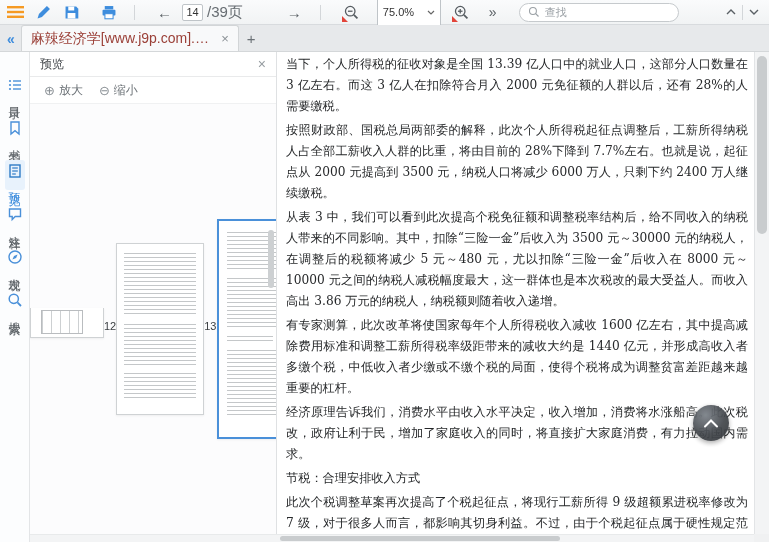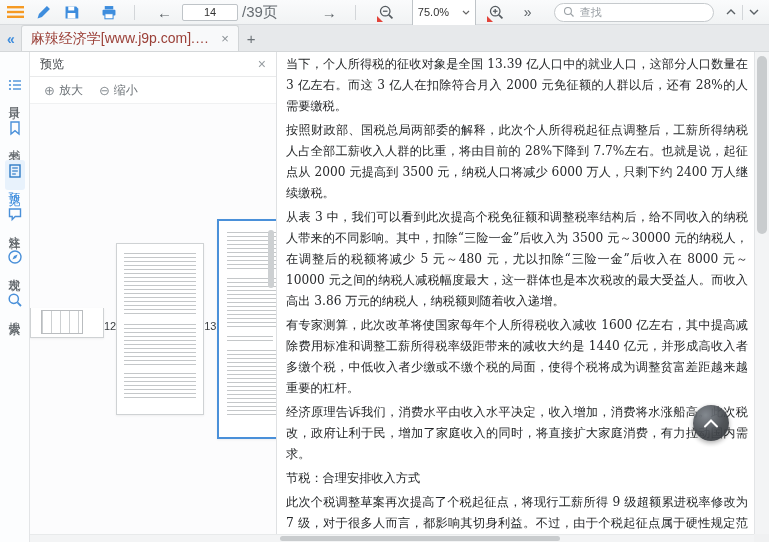--- a/index.html
+++ b/index.html
@@ -7,21 +7,21 @@
   html,body { width:769px; height:542px; }
   body { font-family:"Liberation Sans","DejaVu Sans",sans-serif; background:#fff; overflow:hidden; position:relative; font-size:12px; color:#333; }
   .app { position:absolute; inset:0; }
 
   
   .toolbar { position:absolute; top:0; left:0; right:0; height:25px;
              background:linear-gradient(#fafbfc,#f1f3f4); border-bottom:1px solid #d8dbde;
              display:flex; align-items:center; z-index:5; }
   .tb-icon { display:inline-flex; align-items:center; justify-content:center; width:22px; height:22px; position:relative; cursor:pointer; }
   .sep { width:1px; height:15px; background:#d3d6d9; }
-  .page-input { width:56px; height:17px; border:1px solid #bfc4c8; background:#fff; text-align:center; font-size:11px; color:#333; border-radius:2px; }
+  .page-input { width:21px; height:17px; border:1px solid #bfc4c8; background:#fff; text-align:center; font-size:11px; color:#333; border-radius:2px; }
   .page-total { color:#666c71; font-size:15px; margin-left:4px; }
   .zoom-box { height:18px; min-width:64px; border:1px solid #bfc4c8; border-radius:2px; background:#fff;
               display:flex; align-items:center; justify-content:space-between; padding:14px 5px; font-size:11px; color:#333; cursor:pointer; gap:11px; }
   .search-box { height:19px; width:160px; border:1px solid #c6cacd; border-radius:10px; background:#fff;
                 display:flex; align-items:center; padding:0 8px; gap:5px; }
   .search-box input { border:none; outline:none; flex:1; font-size:11px; color:#333; background:transparent; min-width:0; }
   .search-box input::placeholder { color:#9aa0a5; }
   .red-flag { position:absolute; left:1px; bottom:1px; width:0; height:0; border-bottom:6px solid #e2443a; border-right:6px solid transparent; }
   .arrow-glyph { font-size:15px; color:#5a6065; line-height:1; cursor:pointer; }
   .glyph-btn { color:#5a6065; font-size:13px; cursor:pointer; padding:0 4px; }

